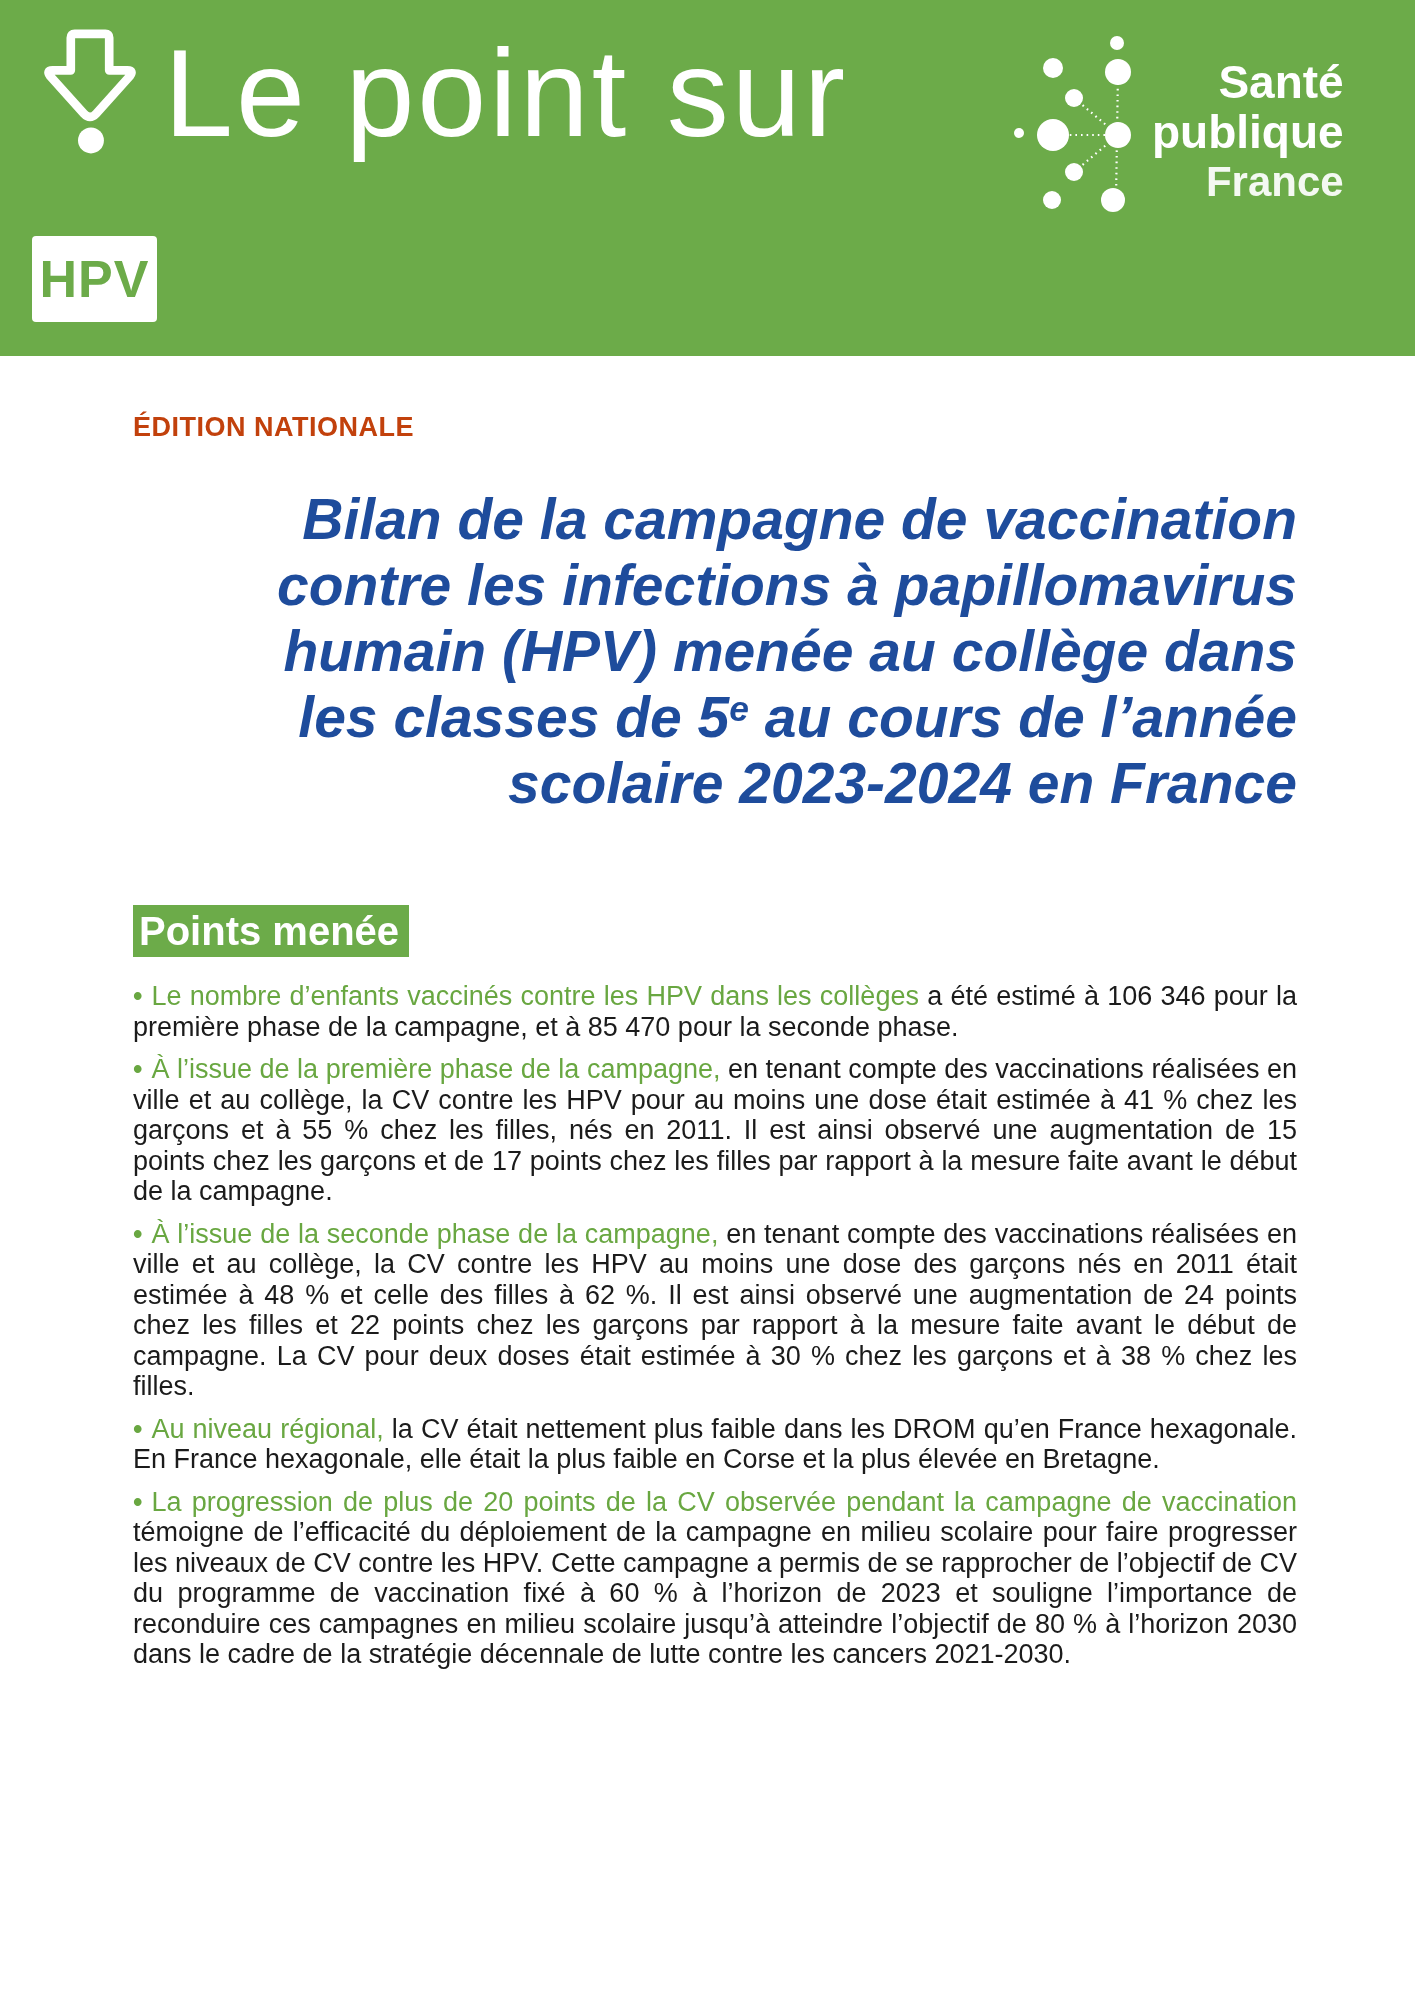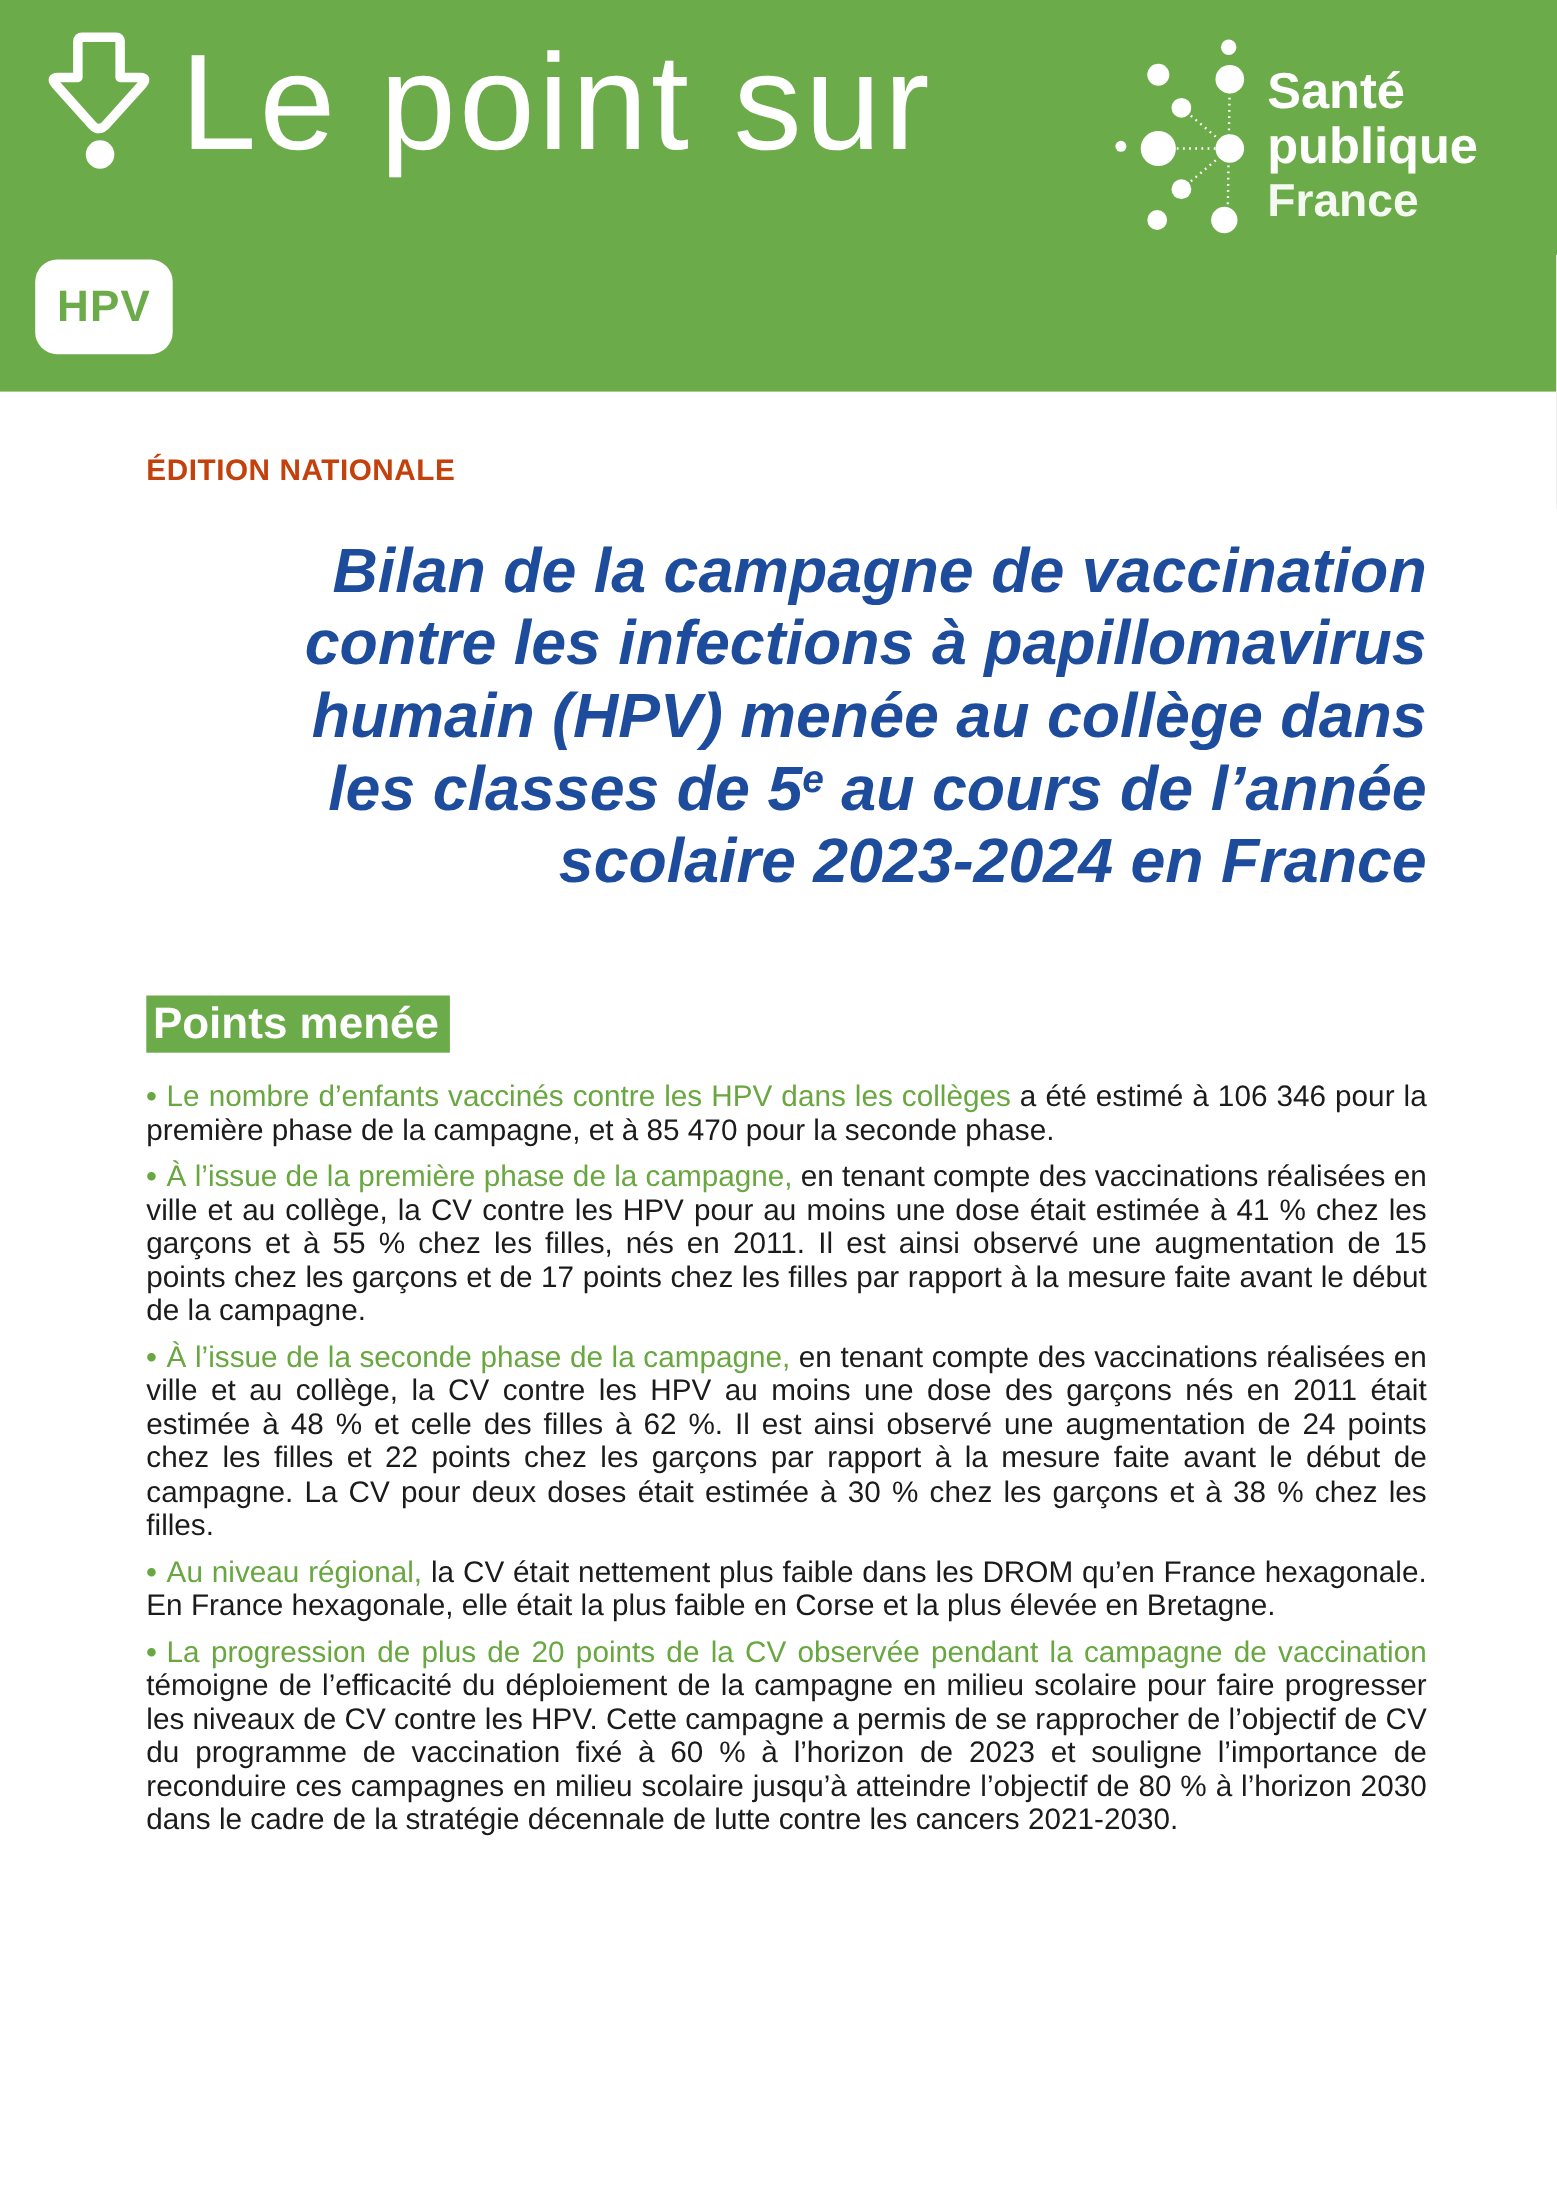--- a/index.html
+++ b/index.html
@@ -7,36 +7,37 @@
     position:relative;
     width:1415px;height:2000px;
     background:#ffffff;
     overflow:hidden;
     font-family:"Liberation Sans", sans-serif;
   }
   
   .banner{
     position:absolute;left:0;top:0;width:1415px;height:356px;
     background:#6CAB49;
+    text-align:right;
   }
   .arrow-icon{position:absolute;left:42px;top:28px;}
   .brand{
     position:absolute;left:164px;top:28px;
     color:#ffffff;font-size:124px;font-weight:400;
     letter-spacing:3px;line-height:1.05;white-space:nowrap;
   }
   .logo{position:absolute;left:985px;top:15px;width:400px;height:205px;}
   .logo-dots{position:absolute;left:0;top:0;}
   .logo-text{position:absolute;left:167px;top:42px;color:#ffffff;}
   .logo-text .l1,.logo-text .l2{font-weight:bold;font-size:46px;line-height:50px;}
   .logo-text .l3{font-weight:700;font-size:42px;line-height:50px;opacity:.93;}
   .hpv-badge{
     position:absolute;left:32px;top:236px;width:125px;height:86px;
-    background:#ffffff;border-radius:20px;
-    color:#6CAB49;font-size:40px;font-weight:bold;
+    background:#ffffff;border-radius:4px;
+    color:#6CAB49;font-size:52px;font-weight:bold;
     display:flex;align-items:center;justify-content:center;
     letter-spacing:1px;
   }
   
   .pub-date{
     position:absolute;left:133px;top:364px;
     color:#1E4C9C;font-size:28px;font-weight:bold;
   }
   .edition{
     position:absolute;left:133px;top:412px;

